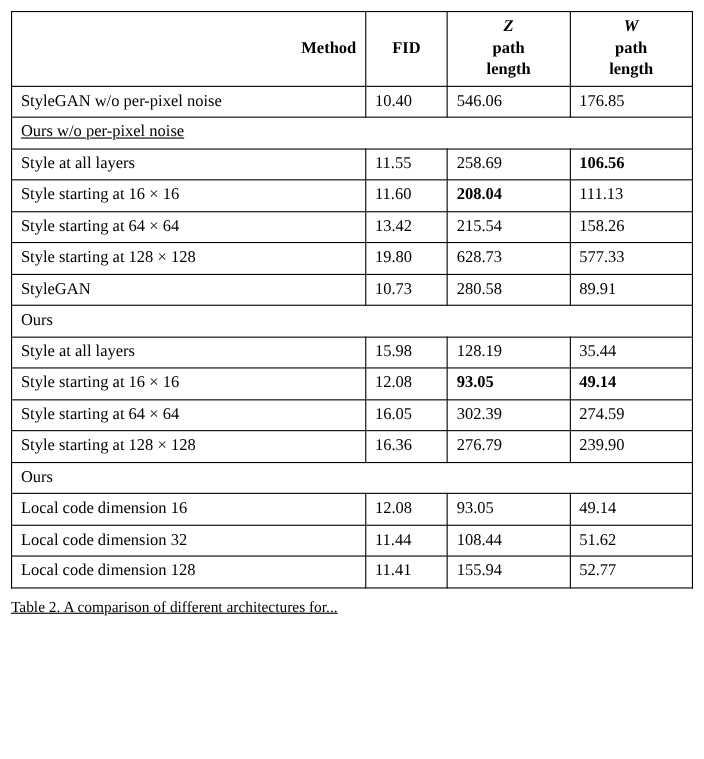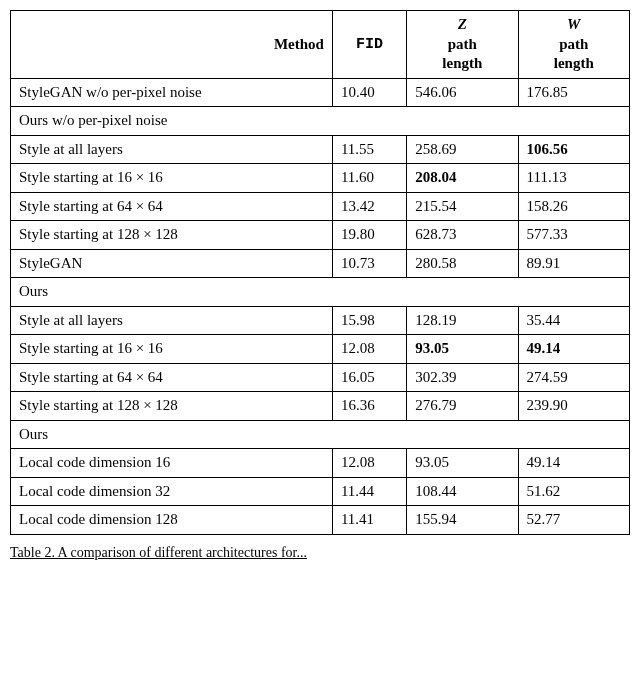--- a/index.html
+++ b/index.html
@@ -67,40 +67,40 @@
 </head>
 <body>
 
 <div class="table-container">
   <table>
     <thead>
       <tr class="header-row">
         <th style="text-align:right; width:52%;">
           <span>Method</span>
         </th>
-        <th style="width:12%;font-family:Liberation Mono, monospace;">
+        <th style="width:12%;">
           <span>FID</span>
         </th>
         <th style="width:18%;">
           <em>Z</em><br>path<br>length
         </th>
         <th style="width:18%;">
           <em>W</em><br>path<br>length
         </th>
       </tr>
     </thead>
     <tbody id="table-body">
     <tr class="top-border">
           <td>StyleGAN w/o per-pixel noise</td>
           <td class="num">10.40</td>
           <td class="num">546.06</td>
           <td class="num">176.85</td>
         </tr>
         <tr>
-          <td colspan="4" style="border-bottom: none;">Ours w/o per-pixel noise</td>
+          <td colspan="4" style="border-bottom: none; text-decoration: underline;">Ours w/o per-pixel noise</td>
         </tr>
         <tr>
           <td>Style at all layers</td>
           <td class="num">11.55</td>
           <td class="num">258.69</td>
           <td class="num"><strong>106.56</strong></td>
         </tr>
         <tr>
           <td>Style starting at 16 × 16</td>
           <td class="num">11.60</td>

